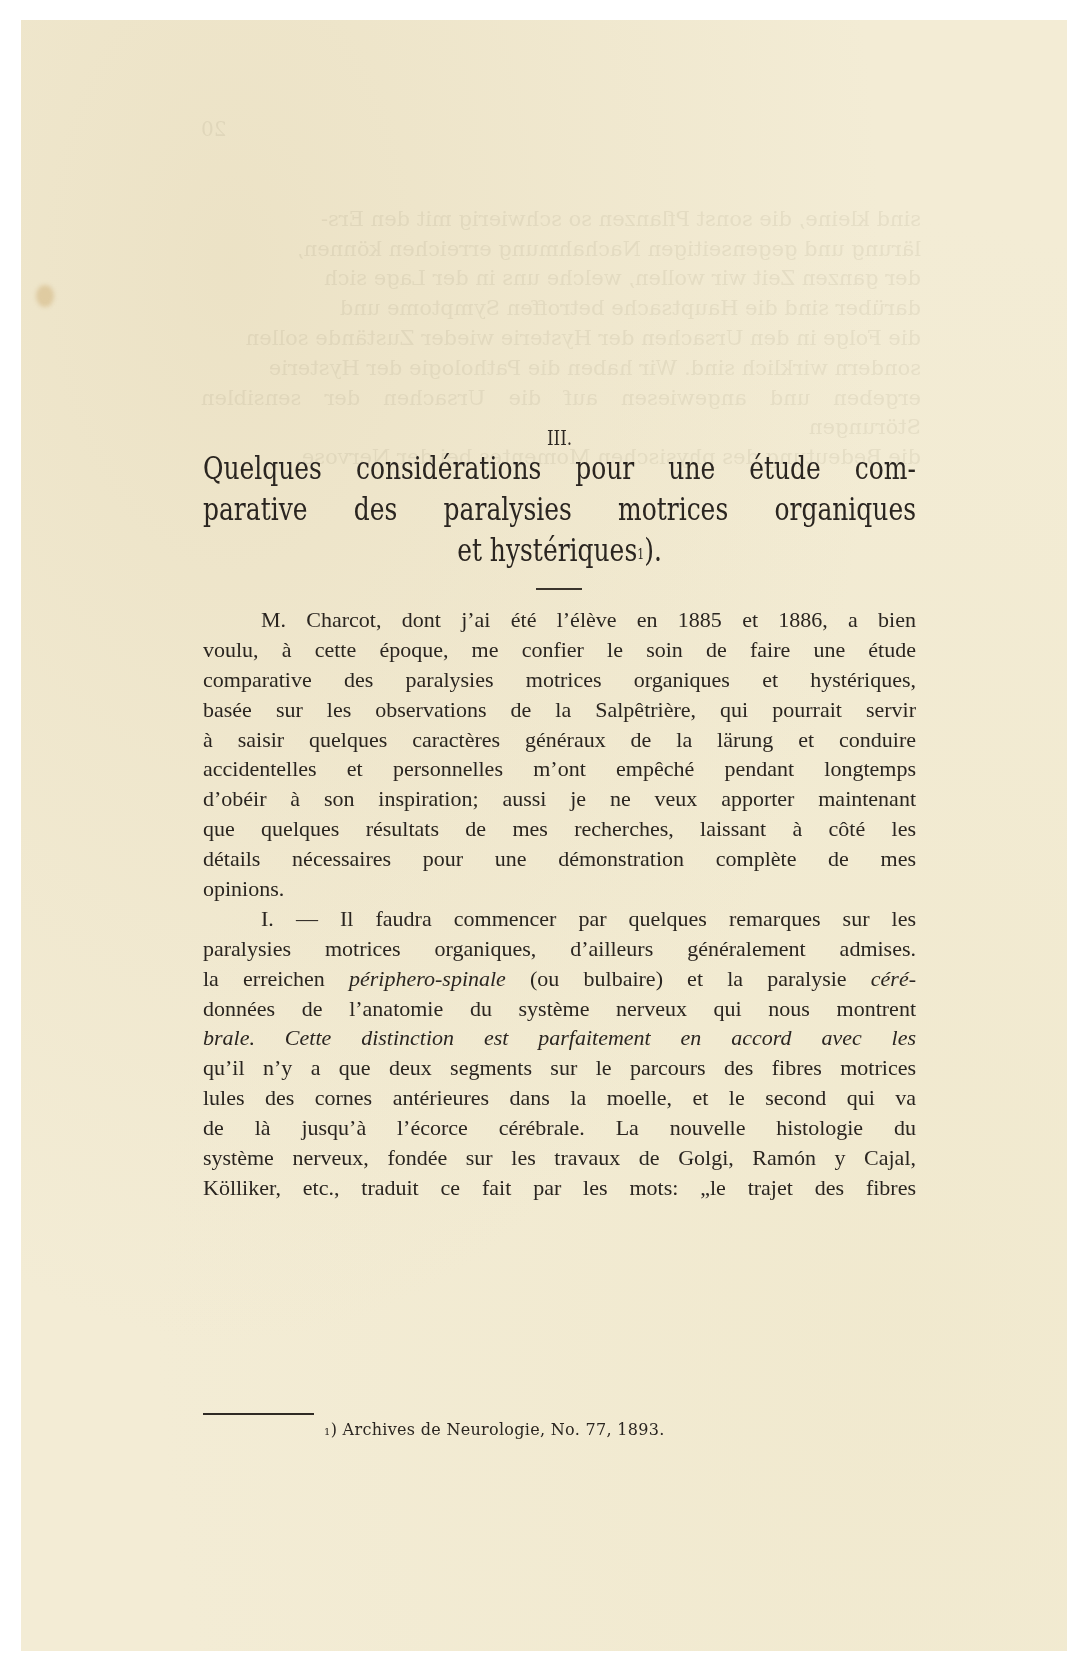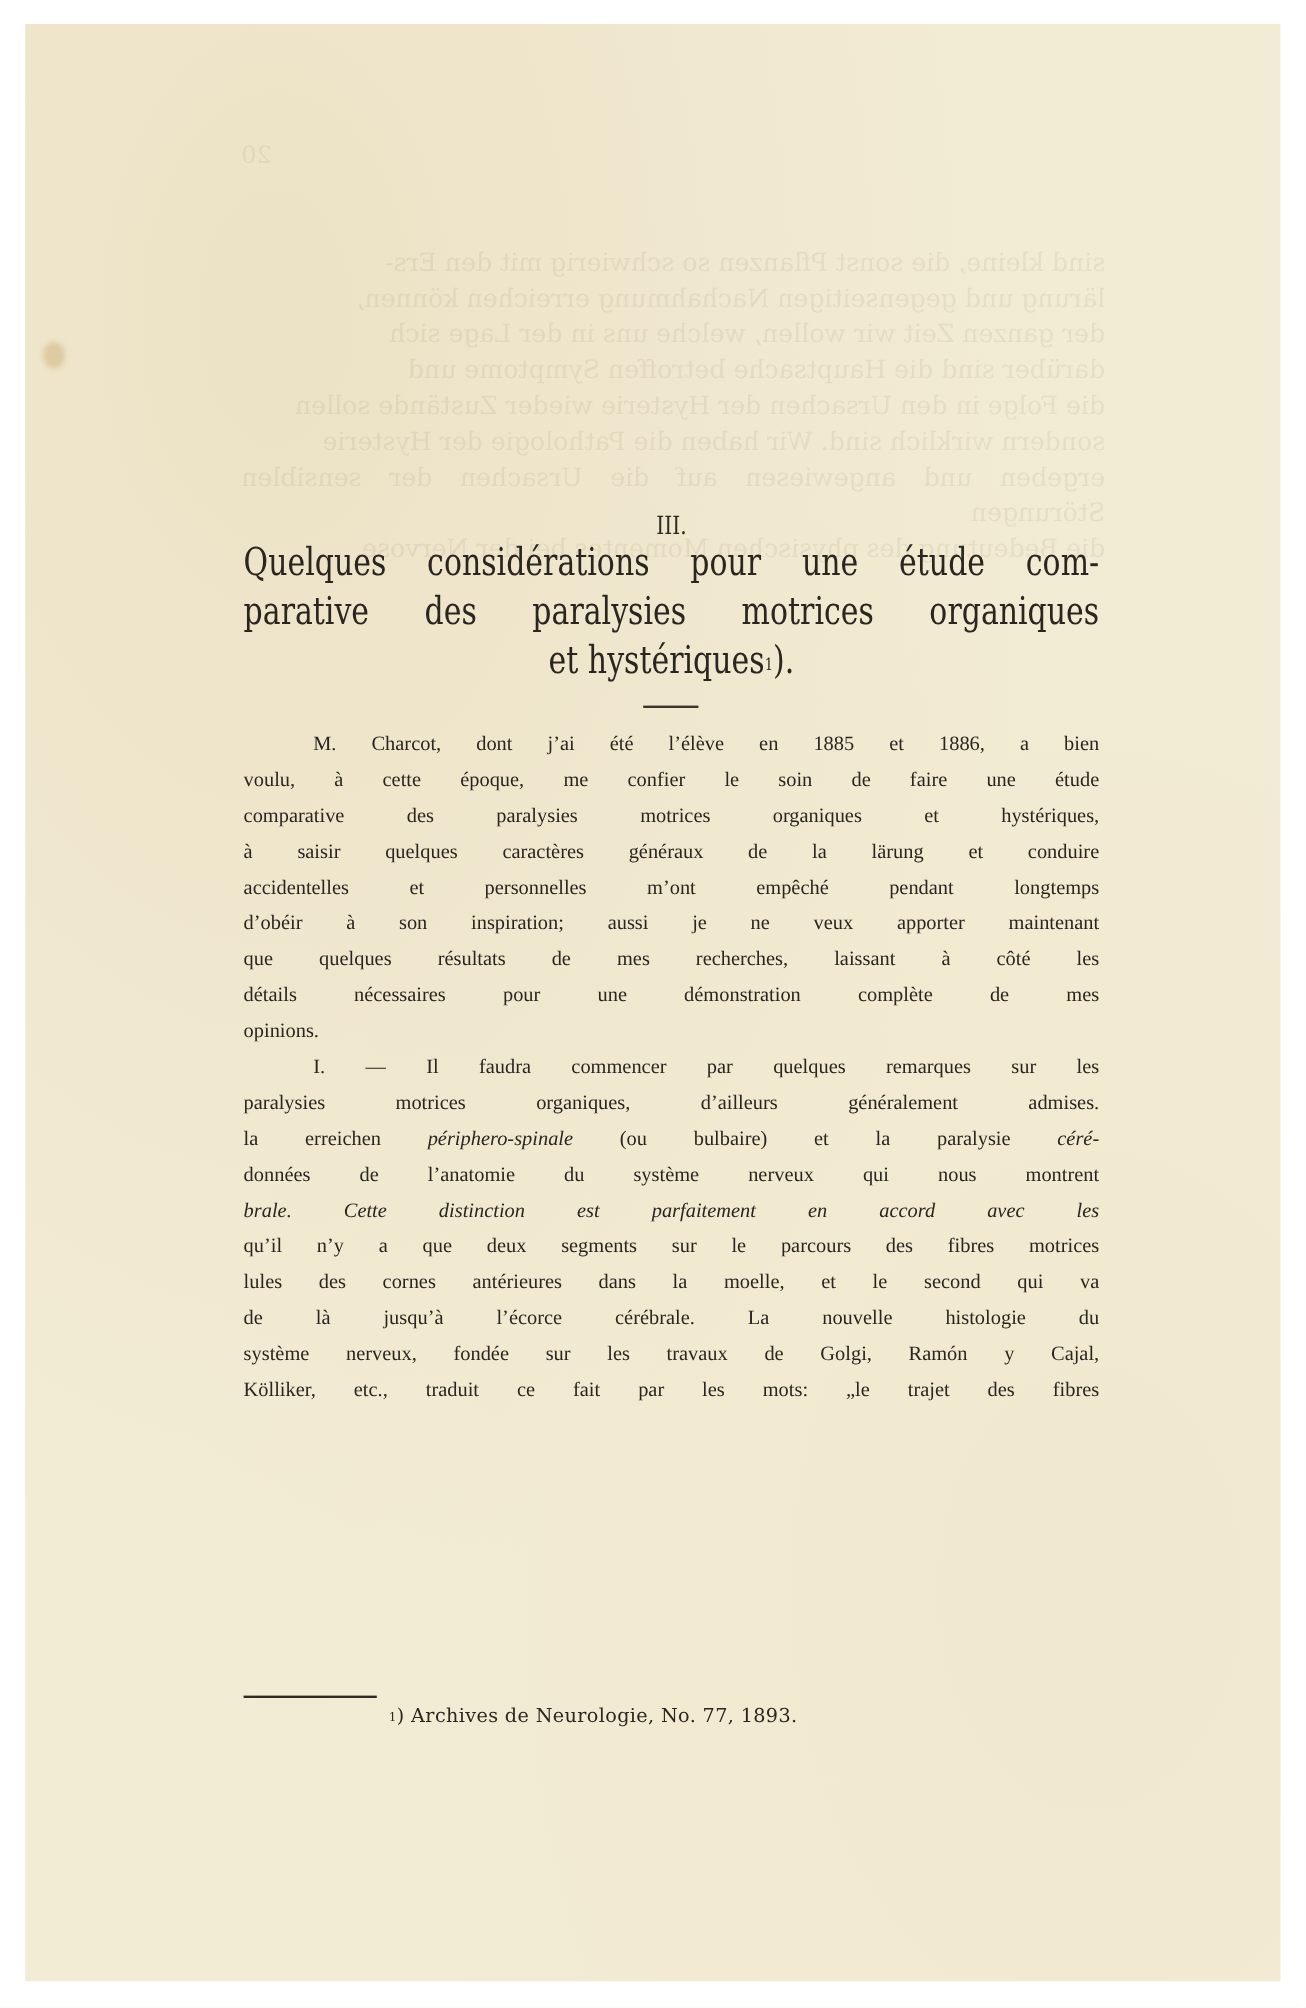--- a/index.html
+++ b/index.html
@@ -108,21 +108,21 @@
       width: 46px;
       height: 1.5px;
       background: #3a342c;
     }
     .body-text {
       position: absolute;
       top: 585px;
       left: 0;
       width: 100%;
       font-family: "Liberation Serif", serif;
-      font-size: 17px;
+      font-size: 22px;
       line-height: 29.9px;
       color: #2a2520;
     }
     .body-text .ln {
       display: block;
       text-align: justify;
       text-align-last: justify;
       white-space: nowrap;
       height: 29.9px;
       transform-origin: left center;
@@ -188,20 +188,21 @@
       <span class="line">parative des paralysies motrices organiques</span>
       <span class="line center"><span>et hystériques</span><sup>1</sup><span>).</span></span>
     </div>
 
     <div class="rule-short"></div>
 
     <div class="body-text" id="body-text">
         <span class="ln indent">M. Charcot, dont j’ai été l’élève en 1885 et 1886, a bien</span>
         <span class="ln">voulu, à cette époque, me confier le soin de faire une étude</span>
         <span class="ln">comparative des paralysies motrices organiques et hystériques,</span>
+        <span class="ln">basée sur les observations de la Salpêtrière, qui pourrait servir</span>
         <span class="ln">à saisir quelques caractères généraux de la lärung et conduire</span>
         <span class="ln">accidentelles et personnelles m’ont empêché pendant longtemps</span>
         <span class="ln">d’obéir à son inspiration; aussi je ne veux apporter maintenant</span>
         <span class="ln">que quelques résultats de mes recherches, laissant à côté les</span>
         <span class="ln">détails nécessaires pour une démonstration complète de mes</span>
         <span class="ln last">opinions.</span>
         <span class="ln indent">I. — Il faudra commencer par quelques remarques sur les</span>
         <span class="ln">paralysies motrices organiques, d’ailleurs généralement admises.</span>
         <span class="ln"><span>la erreichen </span><i>périphero-spinale</i><span> (ou bulbaire) et la paralysie </span><i>céré-</i></span>
         <span class="ln">données de l’anatomie du système nerveux qui nous montrent</span>

